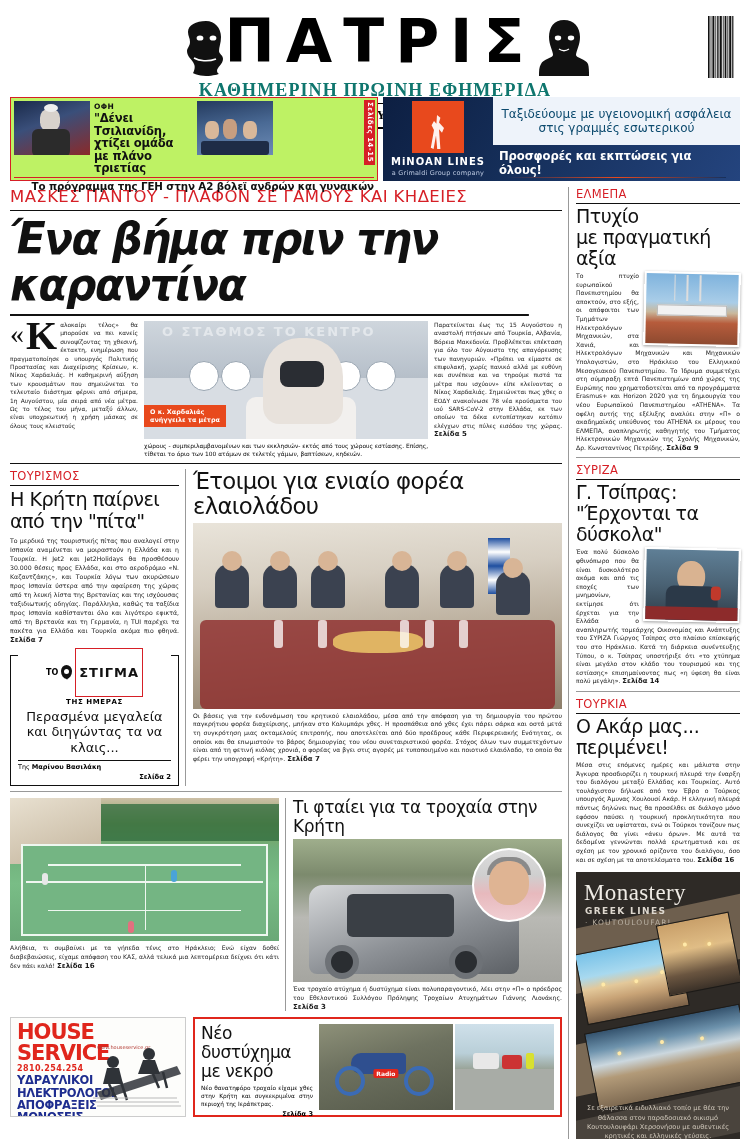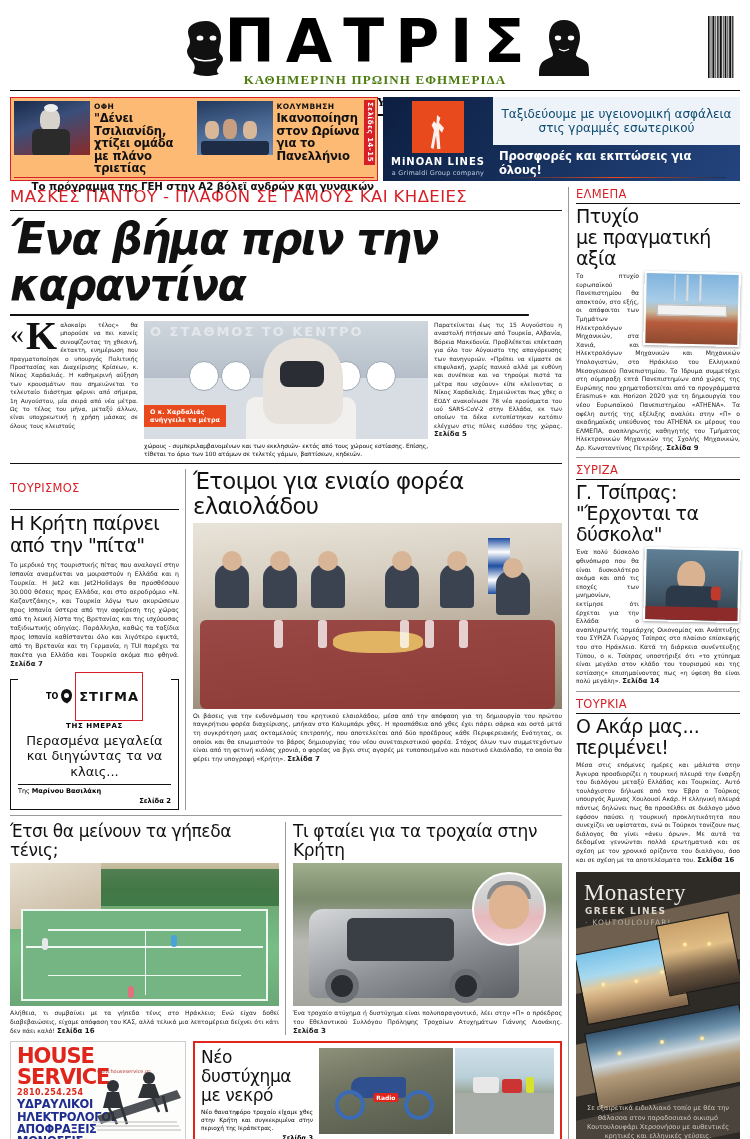--- a/index.html
+++ b/index.html
@@ -15,22 +15,22 @@
   
   .masthead { position: relative; height: 92px; padding-top: 10px; }
   .mast-center { text-align: center; }
   .mast-title {
     font-family: "DejaVu Sans", sans-serif;
     font-weight: bold; font-size: 60px; letter-spacing: 11px;
     line-height: 62px; color: #000; margin-left: 10px;
   }
   .mast-sub {
     font-family: "Liberation Serif", serif;
-    font-weight: bold; font-size: 13px; letter-spacing: 1.1px;
-    color: #4d7c0f; margin-top: 0px;
+    font-weight: bold; font-size: 18px; letter-spacing: 1.1px;
+    color: #0f766e; margin-top: 8px;
   }
   .mast-face { position: absolute; top: 18px; width: 52px; height: 58px; }
   .mast-face.left { left: 170px; }
   .mast-face.right { left: 528px; }
   .barcode { position: absolute; right: 2px; top: 16px; width: 30px; height: 62px; }
   .barcode .bars { width: 26px; height: 62px; }
   .mast-rule { border-top: 1.6px solid #000; margin-top: 2px; }
   .mast-info {
     display: flex; justify-content: space-between; align-items: baseline;
     padding: 3px 2px 4px 2px;
@@ -42,21 +42,21 @@
     font-family: "Liberation Serif", serif; font-weight: bold;
     font-size: 12.5px; letter-spacing: 0.8px; color: #000;
   }
   .mast-web { font-family: "Liberation Serif", serif; font-size: 8px; color: #000; }
   .mast-web b { font-size: 11px; }
   .mast-rule2 { border-top: 2px solid #000; }
 
   
   .topbanner { display: flex; gap: 5px; margin-top: 5px; height: 84px; }
   .sports-box {
-    flex: 0 0 368px; border: 1.6px solid #d61f26; background: #fdba74;
+    flex: 0 0 368px; border: 1.6px solid #d61f26; background: #bef264;
     padding: 3px; display: flex; flex-direction: column; position: relative;
   }
   .sports-items { display: flex; gap: 5px; flex: 1; }
   .sp-item { display: flex; gap: 4px; flex: 1; }
   .sp-photo { width: 76px; height: 54px; position: relative; overflow: hidden; border: 0; }
   .sp-photo.a { background: linear-gradient(160deg,#1a2a4a 0%,#3a4f7a 40%,#8a2a2a 100%); }
   .sp-photo.b { background: linear-gradient(170deg,#243a5e 0%,#4a6a95 50%,#6d8bb5 100%); }
   .ph-fig { position: absolute; background: #d8d2cc; border-radius: 40%; }
   .sp-text { flex: 1; padding-top: 1px; }
   .sp-kicker {
@@ -147,39 +147,39 @@
   }
   .lead-photo {
     width: 100%; height: 118px; position: relative; overflow: hidden;
     background: linear-gradient(180deg,#cfd6dd 0%,#b9c2cc 42%,#9aa6b2 100%);
   }
   .lp-podium{position:absolute;left:0;right:0;bottom:0;height:52%;background:#d8dde3;}
   .lp-person{position:absolute;left:42%;top:14%;width:80px;height:86px;background:#e8e2dc;border-radius:45% 45% 20% 20%;}
   .lp-mask{position:absolute;left:48%;top:34%;width:44px;height:26px;background:#2a2d33;border-radius:8px;}
   .lp-suit{position:absolute;left:36%;top:64%;width:110px;height:46px;background:#f2f0ee;border-radius:10px 10px 0 0;}
   .lp-emb{position:absolute;top:34%;width:30px;height:30px;border-radius:50%;background:#fff;border:1.5px solid #9aa6b2;}
-  .lp-banner{position:absolute;top:3px;left:6px;right:6px;height:18px;color:#eceff2;
+  .lp-banner{position:absolute;top:3px;left:18px;right:6px;height:18px;color:#eceff2;
      font-size:13px;font-weight:bold;letter-spacing:2px;opacity:.75;}
   .lp-cap {
     position: absolute; left: 0; bottom: 12px; background: #e8491d; color: #fff;
     font-size: 6.4px; font-weight: bold; line-height: 8.2px; padding: 3px 6px;
   }
   .lead-subcols { display: flex; gap: 6px; margin-top: 3px; }
   .lead-subcols div { flex: 1; font-size: 5.9px; line-height: 8.4px; text-align: justify; }
   .sel { font-weight: bold; font-size: 7px; }
   .lead-rule { border-bottom: 1.4px solid #111; margin-top: 4px; }
 
   
   .midsec { display: flex; gap: 7px; margin-top: 5px; }
   .col-tourism { flex: 0 0 176px; border-right: 1px solid #999; padding-right: 6px; }
   .col-olive { flex: 1; min-width: 0; }
 
   .sec-kicker {
     font-size: 11.5px; color: #d61f26; letter-spacing: .3px;
-    border-bottom: 1px solid #111; padding-bottom: 14px; margin-bottom: 2px; margin-top: 12px;
+    border-bottom: 1px solid #111; padding-bottom: 2px; margin-bottom: 2px;
   }
   .sec-head {
     font-size: 20px; line-height: 22px; color: #111; letter-spacing: -0.6px;
     margin-bottom: 4px; transform: scaleX(0.96); transform-origin: left;
   }
   .sec-body { font-size: 6.2px; line-height: 9px; text-align: justify; color: #1a1a1a; }
 
   .stigma {
     border: 1px solid #111; margin-top: 10px; padding: 6px 7px 4px 7px; position: relative;
   }
@@ -387,24 +387,20 @@
             <div class="sp-head">"Δένει Τσιλιανίδη, χτίζει ομάδα με πλάνο τριετίας</div>
           </div>
         </div>
 
         <div class="sp-item">
           <div class="sp-photo b">
             <div class="ph-fig" style="left:8px;top:20px;width:14px;height:18px;background:#d9b89a;"></div>
             <div class="ph-fig" style="left:26px;top:18px;width:14px;height:20px;background:#c79e80;"></div>
             <div class="ph-fig" style="left:46px;top:20px;width:14px;height:18px;background:#d9b89a;"></div>
             <div class="ph-fig" style="left:4px;top:40px;width:68px;height:14px;background:#1e2c46;border-radius:3px;"></div>
-          </div>
-          <div class="sp-text">
-            <div class="sp-kicker">ΚΟΛΥΜΒΗΣΗ</div>
-            <div class="sp-head">Ικανοποίηση στον Ωρίωνα για το Πανελλήνιο</div>
           </div>
         </div>
 
       </div>
       <div class="sports-foot">Το πρόγραμμα της ΓΕΗ στην Α2 βόλεϊ ανδρών και γυναικών</div>
       <div class="pages-tab">Σελίδες 14-15</div>
     </div>
 
     <div class="minoan">
       <div class="mi-left">
@@ -531,21 +527,20 @@
             <span>Οι βάσεις για την ενδυνάμωση του κρητικού ελαιολάδου, μέσα από την απόφαση για τη δημιουργία του πρώτου παγκρήτιου φορέα διαχείρισης, μπήκαν στο Κολυμπάρι χθες. Η προσπάθεια από χθες έχει πάρει σάρκα και οστά μετά τη συγκρότηση μιας οκταμελούς επιτροπής, που αποτελείται από δύο προέδρους κάθε Περιφερειακής Ενότητας, οι οποίοι και θα επωμιστούν το βάρος δημιουργίας του νέου συνεταιριστικού φορέα. Στόχος όλων των συμμετεχόντων είναι από τη φετινή κιόλας χρονιά, ο φορέας να βγει στις αγορές με τυποποιημένο και ποιοτικό ελαιόλαδο, το οποίο θα φέρει την υπογραφή «Κρήτη».</span>
             <span class="sel">Σελίδα 7</span>
           </div>
         </div>
       </div>
 
       <div class="thin-rule"></div>
 
       <div class="bottom">
         <div class="bt-col tennis">
-          <div class="bt-head">Έτσι θα μείνουν τα γήπεδα τένις;</div>
           <div class="bt-photo tennis-ph">
             <div class="tp-rock"></div>
             <div class="tp-fence"></div>
             <div class="tp-court"></div>
             <div class="tp-line" style="left:14%;right:14%;top:46%;height:1.5px;"></div>
             <div class="tp-line" style="left:14%;right:14%;top:78%;height:1.5px;"></div>
             <div class="tp-line" style="left:50%;top:46%;bottom:8%;width:1.5px;"></div>
             <div class="tp-net"></div>
             <div class="tp-player" style="left:12%;top:52%;"></div>
             <div class="tp-player" style="left:60%;top:50%;background:#4aa3d8;"></div>

